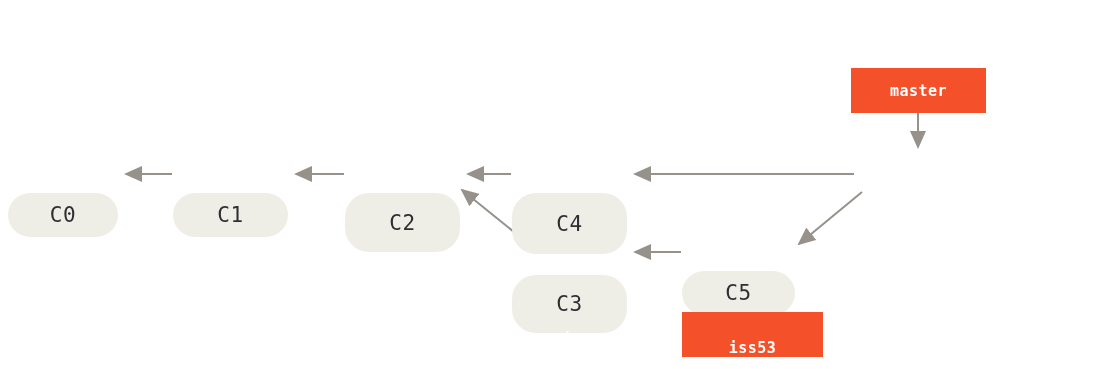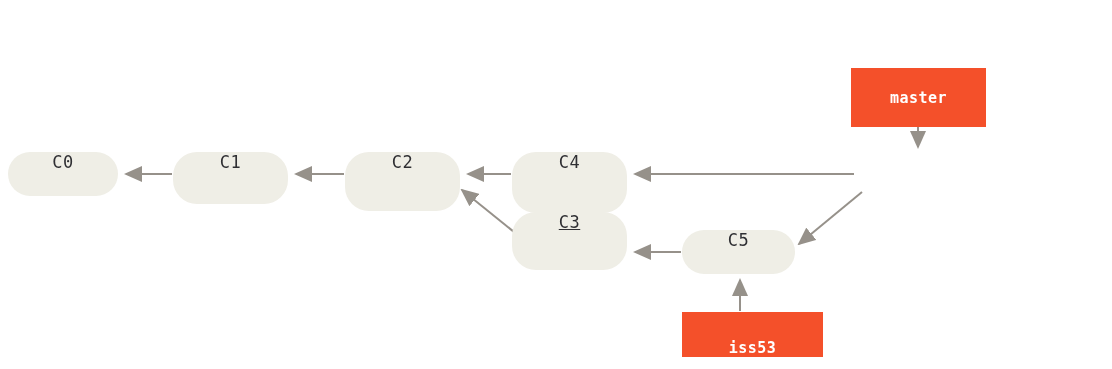--- a/index.html
+++ b/index.html
@@ -20,27 +20,28 @@
     left: 0;
     top: 0;
     width: 1112px;
     height: 369px;
   }
   .commit-node {
     position: absolute;
     background: #efeee6;
     border-radius: 24px;
     display: flex;
-    align-items: flex-start;
+    align-items: center;
     justify-content: center;
     color: #2f2f33;
-    font-size: 17px;
+    font-size: 21px;
     font-family: "DejaVu Sans Mono", "Liberation Mono", monospace;
     letter-spacing: 0.5px;
     box-sizing: border-box;
+    margin-top: 41px;
   }
   .branch-label {
     position: absolute;
     background: #f4502a;
     display: flex;
     align-items: center;
     justify-content: center;
     color: #ffffff;
     font-size: 15px;
     font-weight: bold;
@@ -90,42 +91,42 @@
 
     <line x1="918" y1="113" x2="918" y2="147" stroke="#96918a" stroke-width="2" marker-end="url(#arrowhead)"></line>
 
     <line x1="740" y1="311" x2="740" y2="280" stroke="#96918a" stroke-width="2" marker-end="url(#arrowhead)"></line>
   </svg>
 
   <div class="commit-node" style="left:8px; top:152px; width:110px; height:44px;">
     <span>C0</span>
   </div>
 
-  <div class="commit-node" style="left:173px; top:152px; width:115px; height:52px;">
+  <div class="commit-node" style="left:173px; top:152px; width:115px; height:44px;">
     <span>C1</span>
   </div>
 
   <div class="commit-node" style="left:345px; top:152px; width:115px; height:59px;">
     <span>C2</span>
   </div>
 
   <div class="commit-node" style="left:512px; top:152px; width:115px; height:61px;">
     <span>C4</span>
   </div>
 
 
-  <div class="commit-node" style="left:512px; top:212px; width:115px; height:58px;text-decoration:underline;">
+  <div class="commit-node" style="left:512px; top:234px; width:115px; height:58px;">
     <span>C3</span>
   </div>
 
   <div class="commit-node" style="left:682px; top:230px; width:113px; height:44px;">
     <span>C5</span>
   </div>
 
-  <div class="branch-label" style="left:851px; top:68px; width:135px; height:59px;">
+  <div class="branch-label" style="left:851px; top:68px; width:135px; height:45px;">
     <span>master</span>
   </div>
 
   <div class="branch-label" style="left:682px; top:312px; width:141px; height:45px;align-items:flex-end;">
     <span>iss53</span>
   </div>
 
   <div class="watermark">//blog.csdn.net/w</div>
 
 </div>

